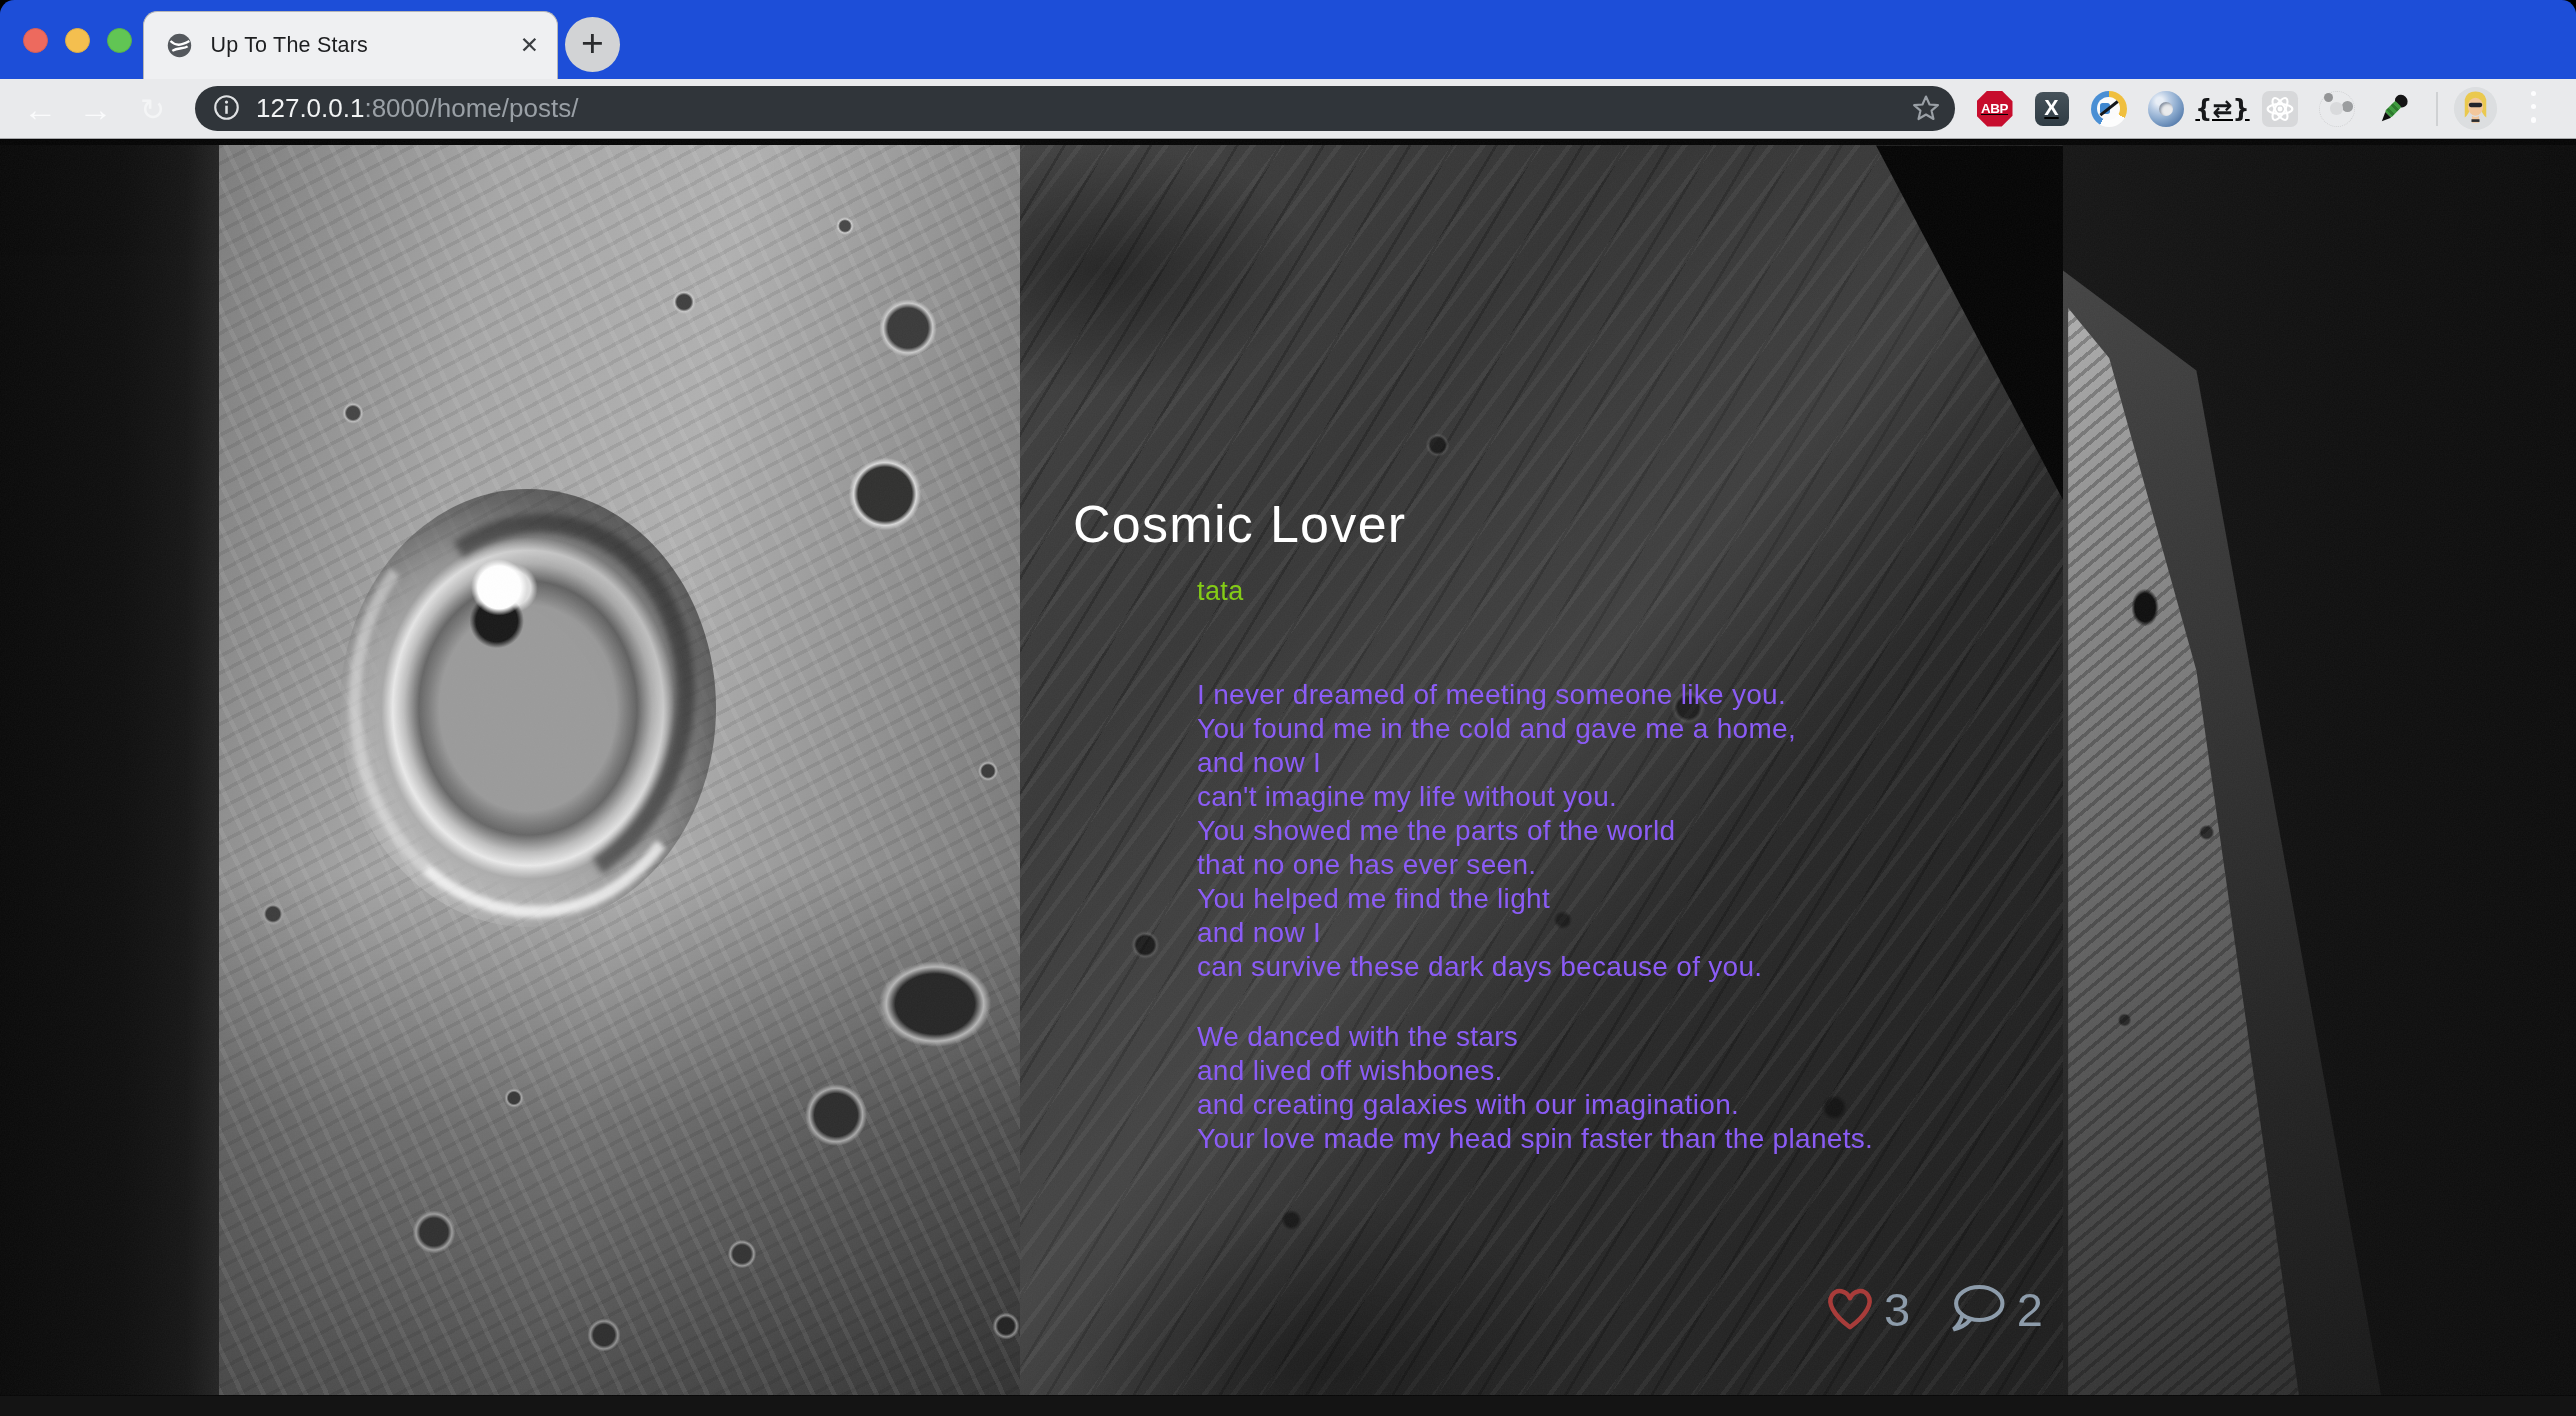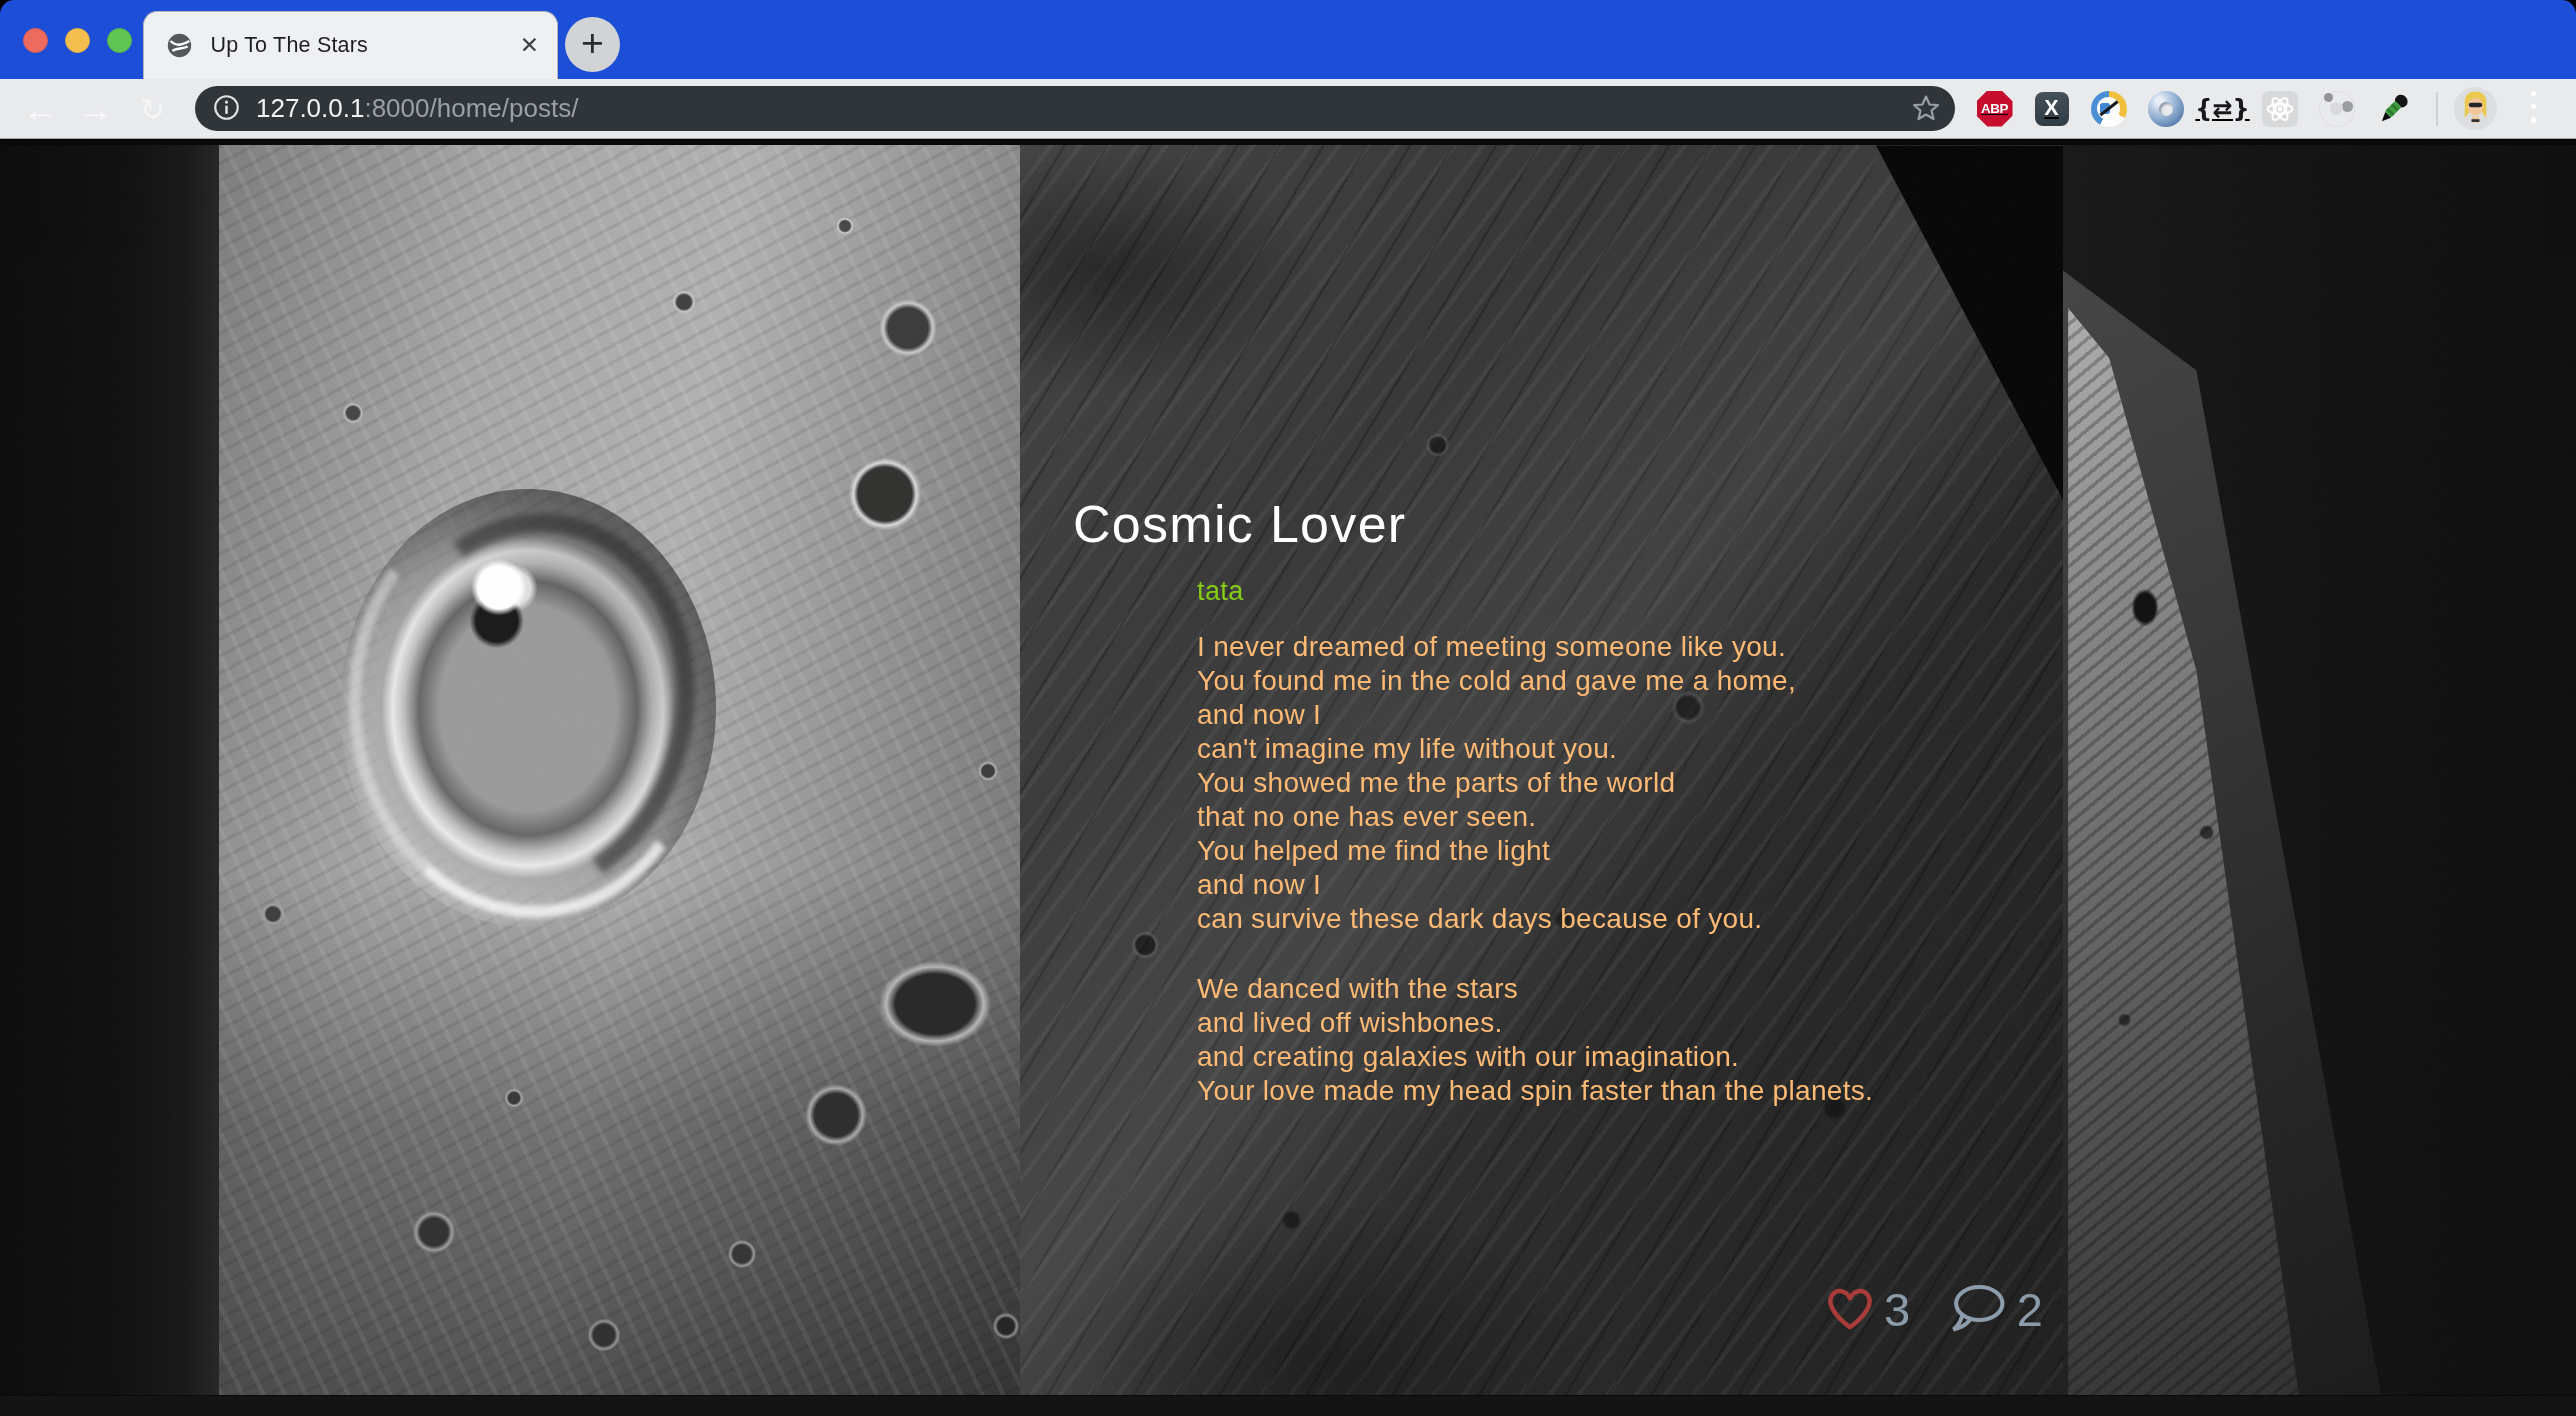--- a/index.html
+++ b/index.html
@@ -148,21 +148,21 @@
       radial-gradient(circle at 55% 28%, #ddd 0 20%, transparent 28%);}
 
   .noise{position:absolute;left:0;top:0;pointer-events:none;}
 
   .bottom-strip{position:absolute;left:0;top:1256px;width:2576px;height:21.5px;background:#141414;}
 
   
   .post-title{position:absolute;left:1073px;top:354px;margin:0;font-size:52px;font-weight:400;
     color:#fff;letter-spacing:1.3px;}
   .post-author{position:absolute;left:1197px;top:436px;font-size:27px;color:#84cc16;letter-spacing:0.4px;}
-  .stanza{position:absolute;left:1197px;color:#fdba74;font-size:28px;line-height:34px;letter-spacing:0.3px;}
+  .stanza{position:absolute;left:1197px;color:#8b5cf6;font-size:28px;line-height:34px;letter-spacing:0.3px;margin-top:48px;}
   .stanza.s1{top:490px;}
   .stanza.s2{top:832px;}
   .post-footer{position:absolute;left:1825px;top:1143px;display:flex;align-items:center;}
   .count{font-size:47px;font-weight:300;color:#8d9cab;line-height:1;}
   .heart-ic{margin-right:9px;}
   .bubble-ic{margin-left:39px;margin-right:10.7px;}
 </style>
 </head>
 <body>
 

